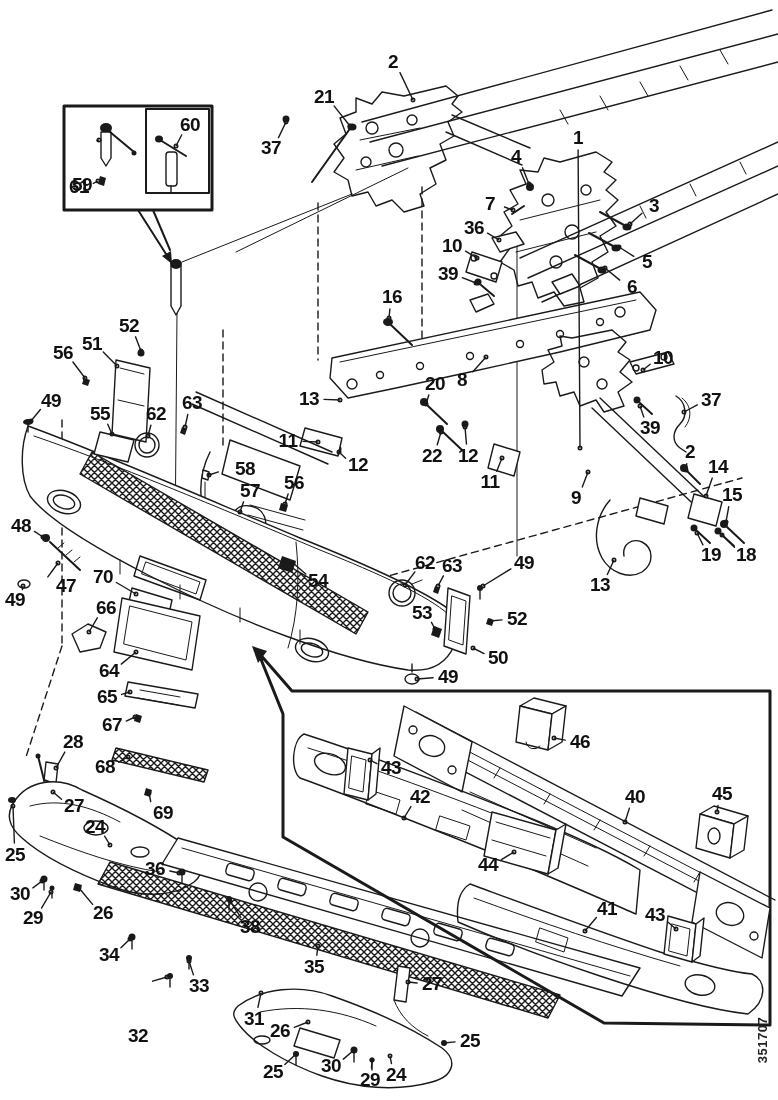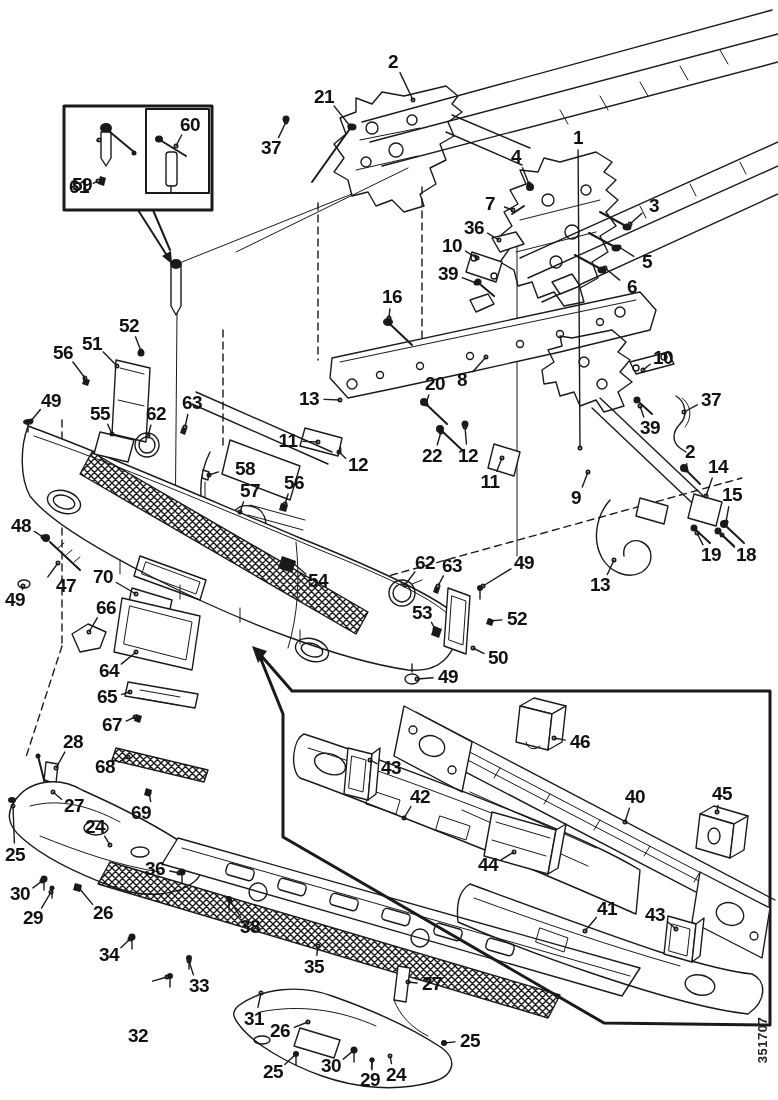--- a/index.html
+++ b/index.html
@@ -567,21 +567,21 @@
       <div class="callout" style="left: 38px; top: 586px; margin-left: 28px;">47</div>
       <div class="callout" style="left: 15px; top: 600px;">49</div>
       <div class="callout" style="left: 103px; top: 577px;">70</div>
       <div class="callout" style="left: 106px; top: 608px;">66</div>
       <div class="callout" style="left: 109px; top: 671px;">64</div>
       <div class="callout" style="left: 107px; top: 697px;">65</div>
       <div class="callout" style="left: 112px; top: 725px;">67</div>
       <div class="callout" style="left: 73px; top: 742px;">28</div>
       <div class="callout" style="left: 105px; top: 767px;">68</div>
       <div class="callout" style="left: 74px; top: 806px;">27</div>
-      <div class="callout" style="left: 141px; top: 813px; text-align: right;">69</div>
+      <div class="callout" style="left: 163px; top: 813px; text-align: right;">69</div>
       <div class="callout" style="left: 95px; top: 827px;">24</div>
       <div class="callout" style="left: 15px; top: 855px;">25</div>
       <div class="callout" style="left: 20px; top: 894px;">30</div>
       <div class="callout" style="left: 33px; top: 918px;">29</div>
       <div class="callout" style="left: 103px; top: 913px;">26</div>
       <div class="callout" style="left: 155px; top: 869px;">36</div>
       <div class="callout" style="left: 109px; top: 955px;">34</div>
       <div class="callout" style="left: 138px; top: 1036px;">32</div>
       <div class="callout" style="left: 199px; top: 986px;">33</div>
       <div class="callout" style="left: 250px; top: 927px;">38</div>

